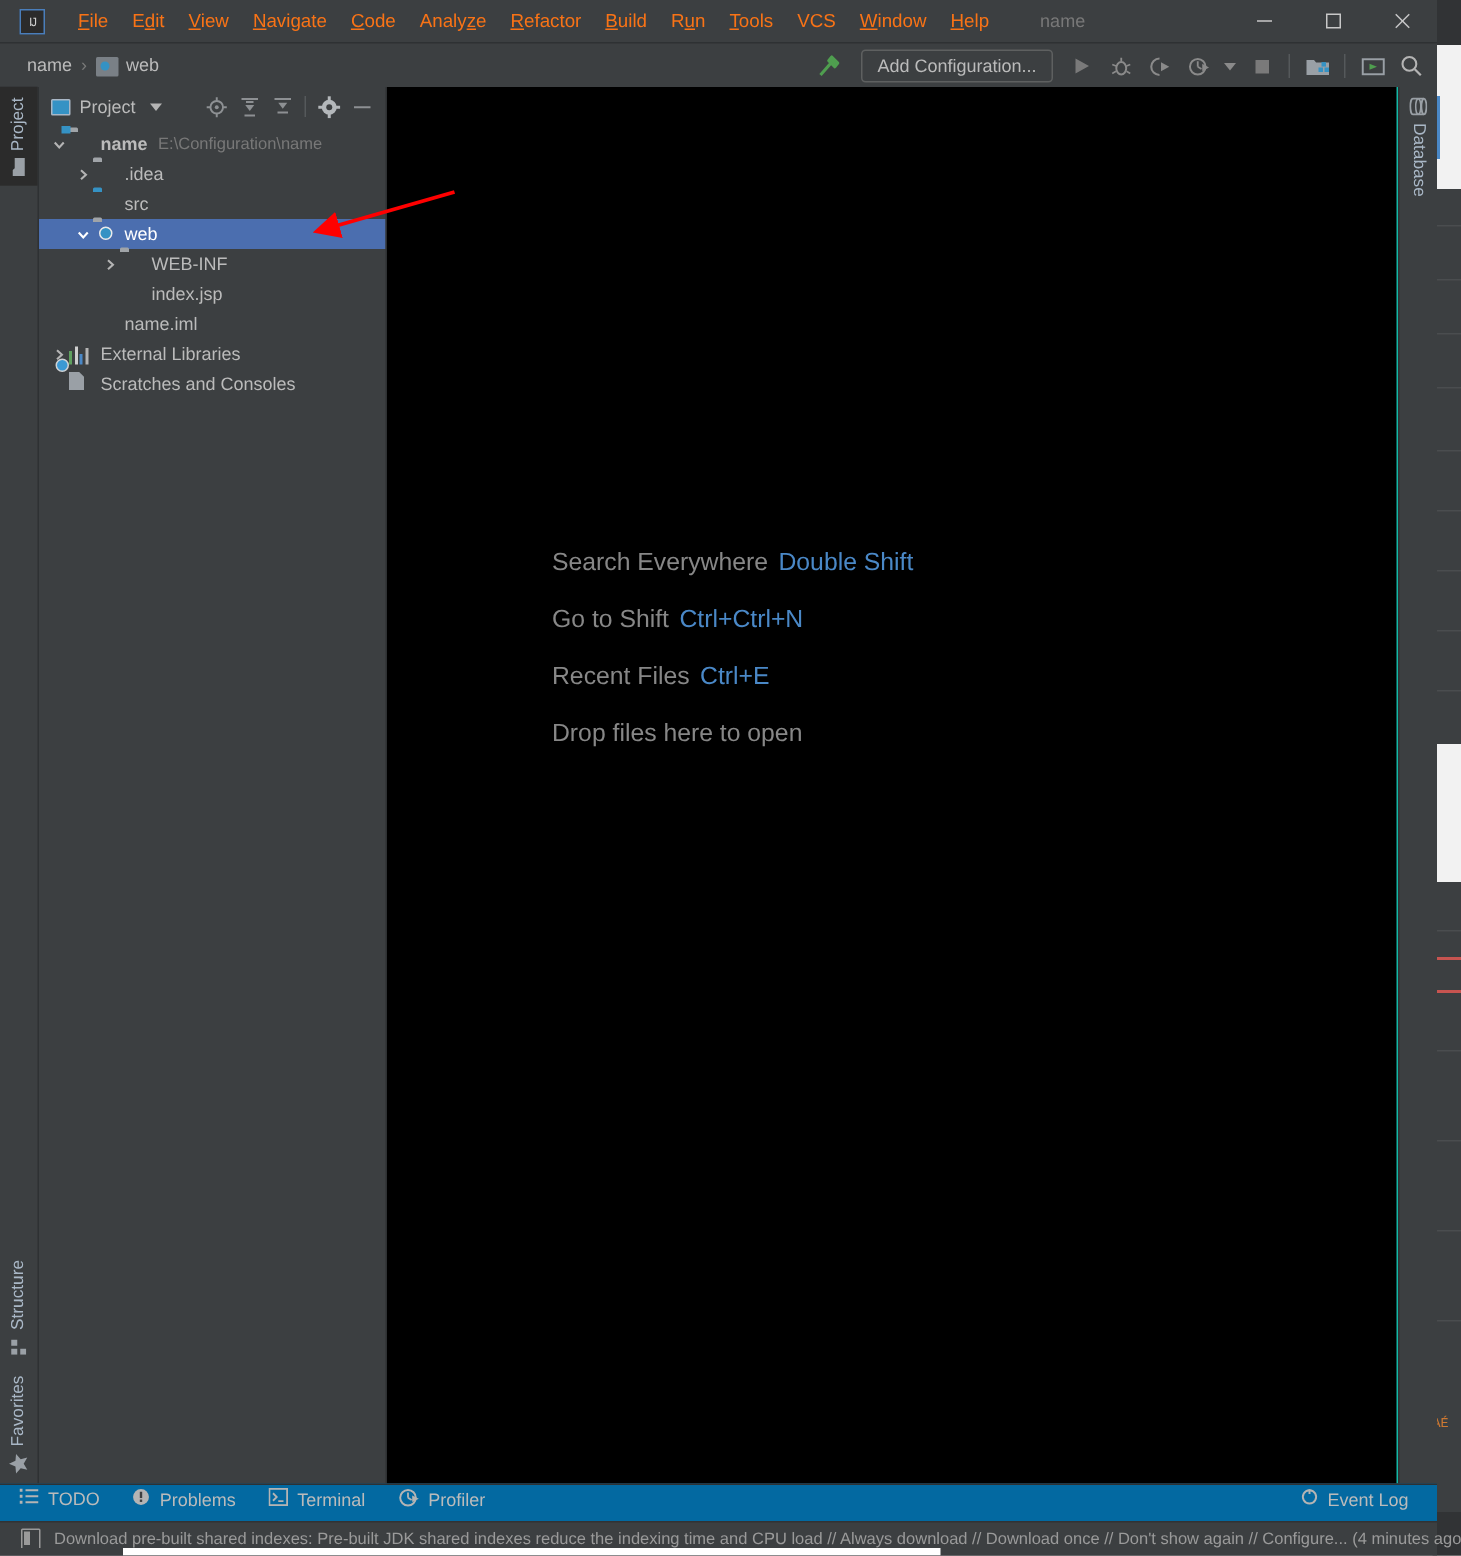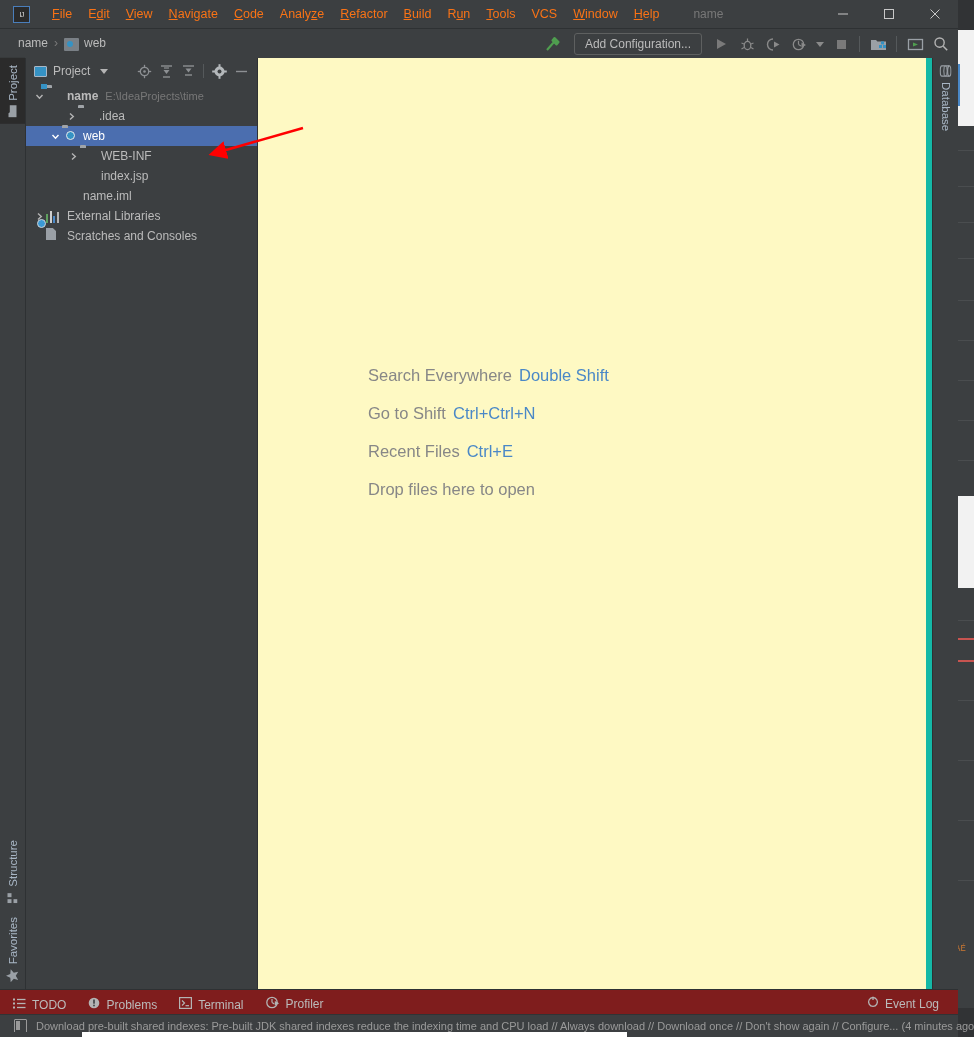--- a/index.html
+++ b/index.html
@@ -197,42 +197,42 @@
   .scrico{
     width:15px;height:14px;margin-top:2px;position:relative;
   }
   .scrico .p{position:absolute;left:0;top:0;width:10px;height:12px;background:#9aa0a6;
     clip-path: polygon(0 0, 68% 0, 100% 26%, 100% 100%, 0 100%);}
   .scrico .c{position:absolute;right:0;bottom:0;width:9px;height:9px;border-radius:50%;
     background:#3b99d4;border:1px solid #cfd3d6;}
 
   
   .editor {
-    flex:1 1 auto; background:#fef9c3; position:relative; min-width:0;
-    border-right:6px solid #14b8a6;
+    flex:1 1 auto; background:#000000; position:relative; min-width:0;
+    border-right:1px solid #14b8a6;
   }
   .hints { position:absolute; left:110px; top:308px; }
   .hint { margin-bottom:19px; font-size:16.5px; color:#878787; white-space:nowrap; }
   .hint .k { color:#4a88c7; margin-left:7px; }
 
   
   .rstrip {
     width:26px; background:#3c3f41; border-left:1px solid #2e3133;
     flex:0 0 26px; display:flex; flex-direction:column;
   }
   .vtab-r {
     writing-mode: vertical-rl;
     font-size:11.5px; color:#a9b7c6; padding:7px 0;
     display:flex; align-items:center; gap:5px;
   }
 
   
   .botbar {
-    height:25px; background:#7f1d1d; border-top:1px solid #2e3133;
-    display:flex; align-items:flex-end; flex:0 0 25px; position:relative;
+    height:25px; background:#0369a1; border-top:1px solid #2e3133;
+    display:flex; align-items:flex-start; flex:0 0 25px; position:relative;
   }
   .bb-item {
     display:flex; align-items:center; gap:6px; font-size:12px; color:#bbbbbb;
     padding: 2px 9px; margin-left:4px;
   }
   .bb-right { position:absolute; right:10px; display:flex; align-items:center; }
 
   .notif {
     height:23px; background:#3c3f41; border-top:1px solid #313335;
     display:flex; align-items:center; flex:0 0 23px; padding-left:14px; gap:9px;
@@ -495,33 +495,38 @@
         <div class="tree">
 
           <div class="trow" style="padding-left:6px;">
             <span class="twist">
               <svg width="9" height="9" viewBox="0 0 9 9">
                   <polyline points="1.5,3 4.5,6.3 7.5,3" fill="none" stroke="#b4b4b4" stroke-width="1.4"></polyline>
                 </svg>
             </span>
             <span class="ico"><span class="fld mod"></span></span>
             <span class="tlabel" style="font-weight:bold;">name</span>
-            <span class="tsub">E:\IdeaProjects\time</span>
-          </div>
-
-          <div class="trow" style="padding-left:38px;">
+            <span class="tsub">E:\Configuration\name</span>
+          </div>
+
+          <div class="trow" style="padding-left:22px;">
             <span class="twist">
               <svg width="9" height="9" viewBox="0 0 9 9">
                   <polyline points="3,1.5 6.3,4.5 3,7.5" fill="none" stroke="#b4b4b4" stroke-width="1.4"></polyline>
                 </svg>
             </span>
             <span class="ico"><span class="fld"></span></span>
             <span class="tlabel">.idea</span>
           </div>
 
+          <div class="trow" style="padding-left:22px;">
+            <span class="twist"></span>
+            <span class="ico"><span class="fld src"></span></span>
+            <span class="tlabel">src</span>
+          </div>
 
           <div class="trow sel" style="padding-left:22px;">
             <span class="twist">
               <svg width="9" height="9" viewBox="0 0 9 9">
                   <polyline points="1.5,3 4.5,6.3 7.5,3" fill="none" stroke="#ffffff" stroke-width="1.4"></polyline>
                 </svg>
             </span>
             <span class="ico"><span class="fld webf"></span></span>
             <span class="tlabel">web</span>
           </div>

